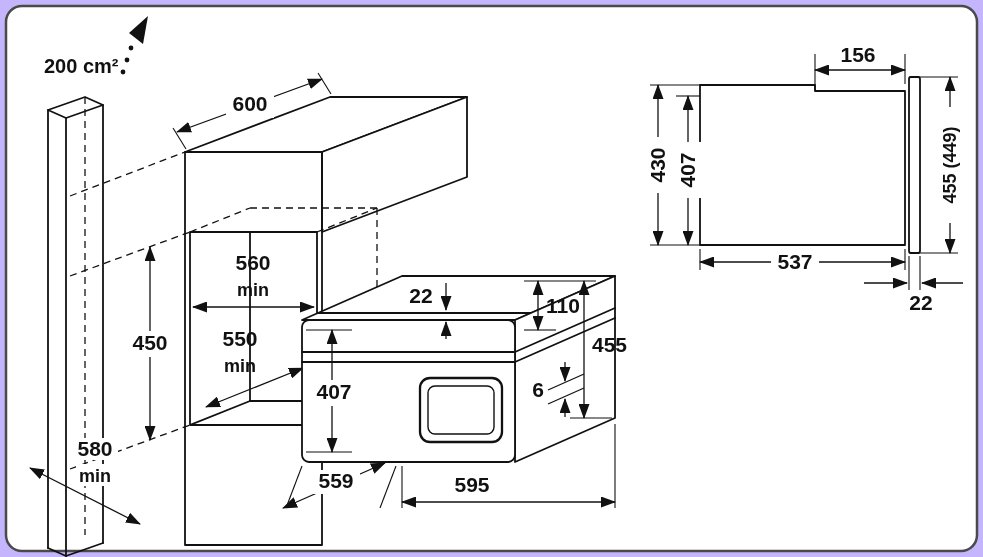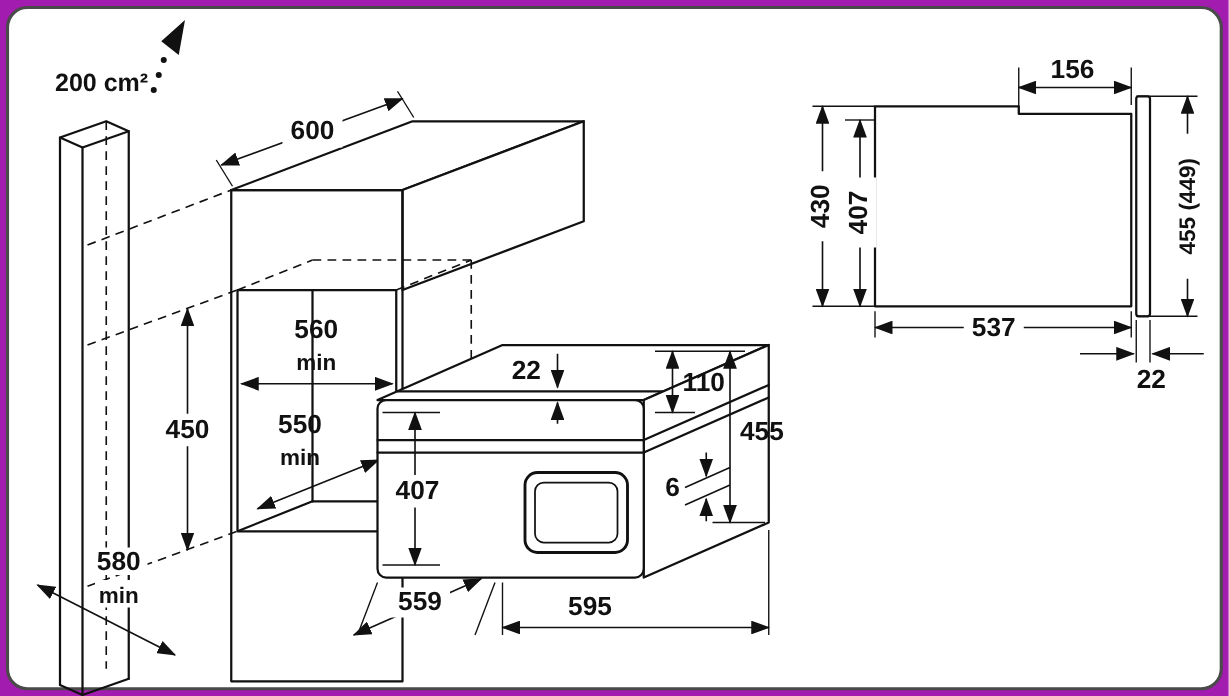--- a/index.html
+++ b/index.html
@@ -1,16 +1,16 @@
 <!DOCTYPE html>
 <html><head>
 <meta charset="utf-8">
 <style>
   html,body{margin:0;padding:0;background:#fff;}
-  .frame{position:relative;width:983px;height:557px;background:#a21caf;}
+  .frame{position:relative;width:983px;height:557px;background:#c4b5fd;}
   svg{display:block;}
   svg text{font-family:"Liberation Sans","DejaVu Sans",sans-serif;font-weight:bold;fill:#111;}
   .t21{font-size:21px;}
   .t20{font-size:20px;}
   .t19{font-size:18px;}
   .obj{stroke:#111;stroke-width:1.8;fill:none;stroke-linejoin:round;stroke-linecap:round;}
   .objthick{stroke:#111;stroke-width:2.3;fill:none;}
   .objthin{stroke:#111;stroke-width:1.4;fill:none;}
   .fillw{fill:#fff;}
   .hid{stroke:#111;stroke-width:1.3;fill:none;stroke-dasharray:7 5;}

